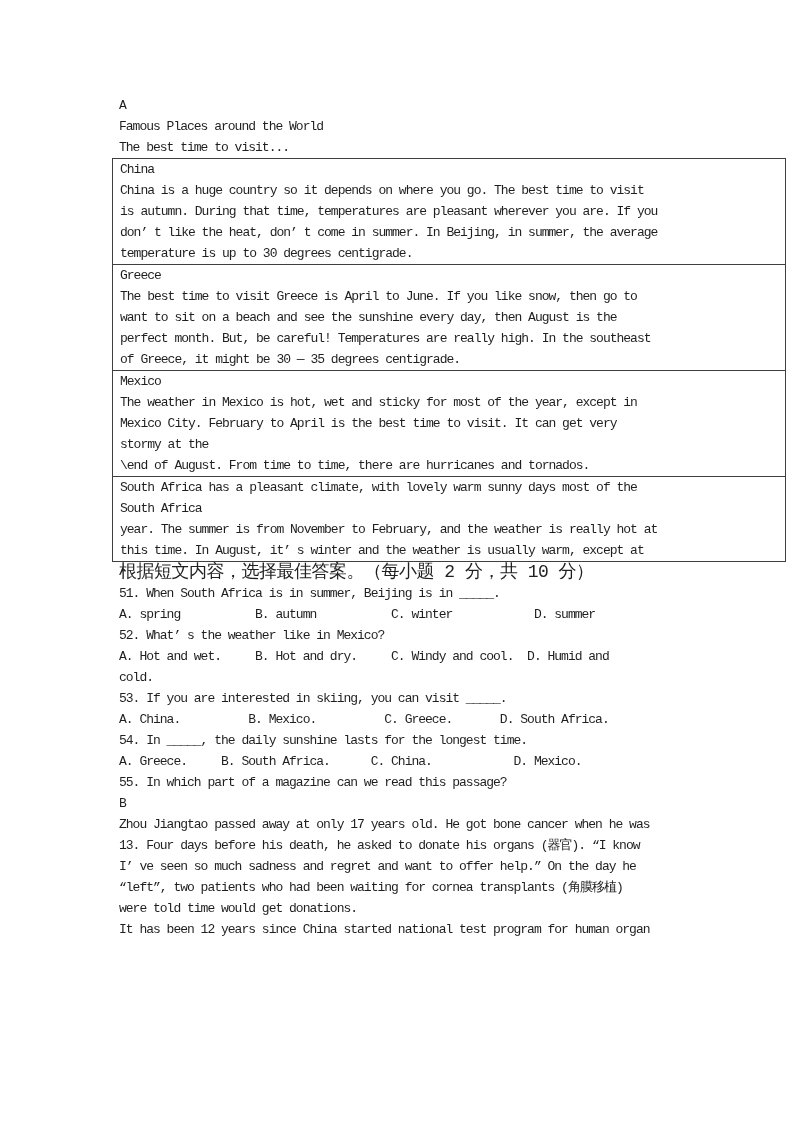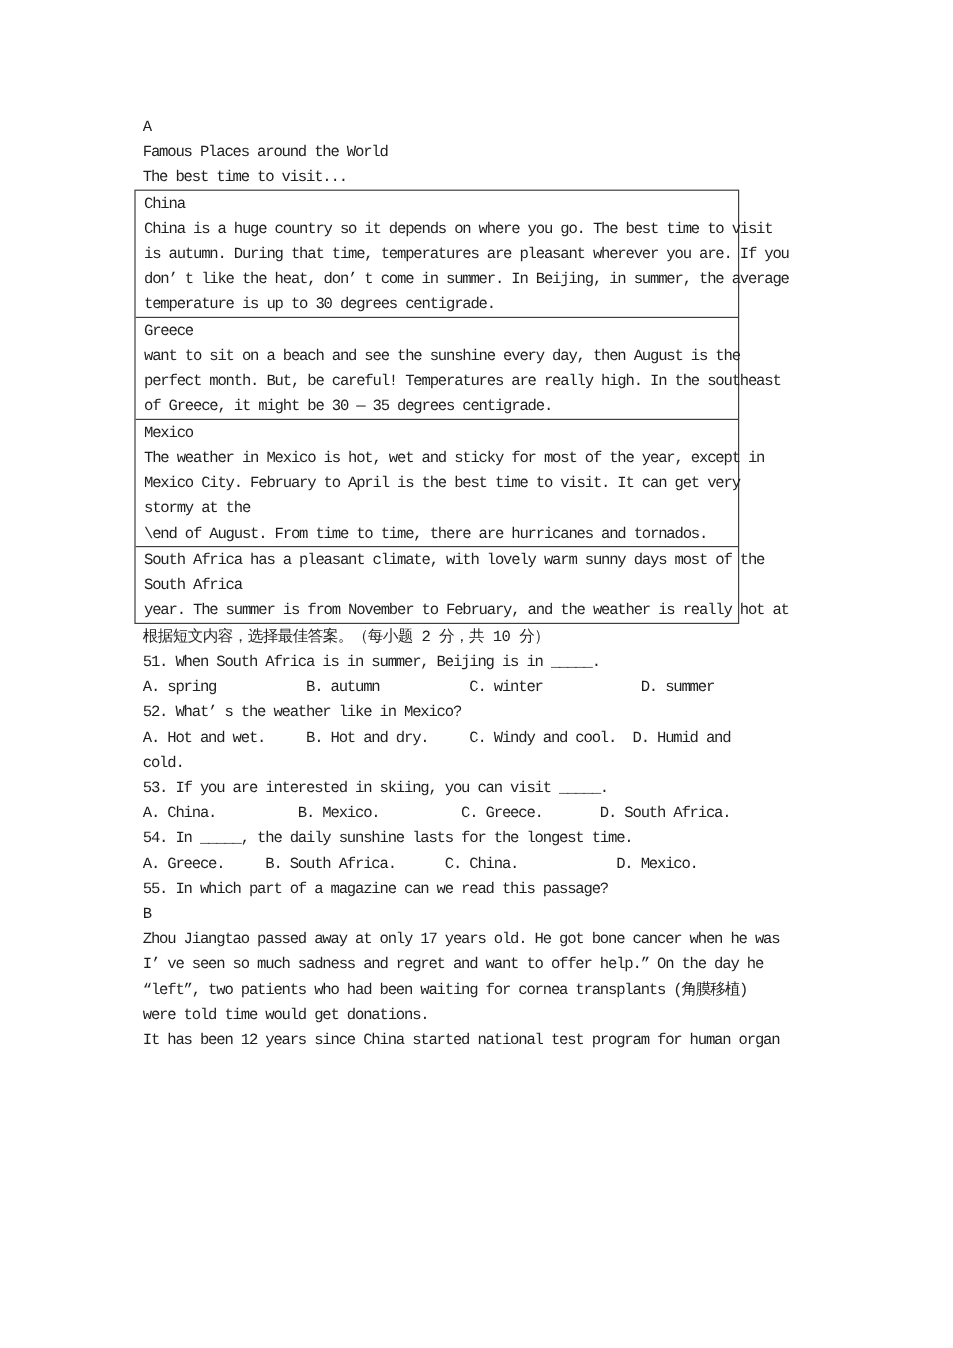--- a/index.html
+++ b/index.html
@@ -22,28 +22,28 @@
   }
   .line {
     height: 21px;
     line-height: 21px;
     padding-left: 7px;
     white-space: pre;
     overflow: visible;
   }
   .countries-table {
     border: 1px solid #3f3f3f;
-    width: 504px;
+    width: 674px;
     box-sizing: border-box;
   }
   .country-row + .country-row {
     border-top: 1px solid #3f3f3f;
   }
   .zh-line {
-    font-size: 13px;
+    font-size: 18px;
     letter-spacing: -0.5px;
   }
 </style>
 </head>
 <body>
 
 <div class="page">
   <div class="content">
 
     <div class="line">A</div>
@@ -55,37 +55,39 @@
       <div class="country-row">
         <div class="line">China</div>
         <div class="line">China is a huge country so it depends on where you go. The best time to visit</div>
         <div class="line">is autumn. During that time, temperatures are pleasant wherever you are. If you</div>
         <div class="line">don’ t like the heat, don’ t come in summer. In Beijing, in summer, the average</div>
         <div class="line">temperature is up to 30 degrees centigrade.</div>
       </div>
 
       <div class="country-row">
         <div class="line">Greece</div>
+        <div class="line">The best time to visit Greece is April to June. If you like snow, then go to</div>
         <div class="line">want to sit on a beach and see the sunshine every day, then August is the</div>
         <div class="line">perfect month. But, be careful! Temperatures are really high. In the southeast</div>
         <div class="line">of Greece, it might be 30 — 35 degrees centigrade.</div>
       </div>
 
       <div class="country-row">
         <div class="line">Mexico</div>
         <div class="line">The weather in Mexico is hot, wet and sticky for most of the year, except in</div>
         <div class="line">Mexico City. February to April is the best time to visit. It can get very</div>
         <div class="line">stormy at the</div>
         <div class="line">\end of August. From time to time, there are hurricanes and tornados.</div>
       </div>
 
       <div class="country-row">
         <div class="line">South Africa has a pleasant climate, with lovely warm sunny days most of the</div>
         <div class="line">South Africa</div>
         <div class="line">year. The summer is from November to February, and the weather is really hot at</div>
+        <div class="line">this time. In August, it’ s winter and the weather is usually warm, except at</div>
       </div>
 
     </div>
 
     <div class="line zh-line">根据短文内容，选择最佳答案。（每小题 2 分，共 10 分）</div>
 
     <div class="line">51. When South Africa is in summer, Beijing is in _____.</div>
     <div class="line">A. spring           B. autumn           C. winter            D. summer</div>
 
     <div class="line">52. What’ s the weather like in Mexico?</div>
@@ -95,19 +97,20 @@
     <div class="line">53. If you are interested in skiing, you can visit _____.</div>
     <div class="line">A. China.          B. Mexico.          C. Greece.       D. South Africa.</div>
 
     <div class="line">54. In _____, the daily sunshine lasts for the longest time.</div>
     <div class="line">A. Greece.     B. South Africa.      C. China.            D. Mexico.</div>
 
     <div class="line">55. In which part of a magazine can we read this passage?</div>
 
     <div class="line">B</div>
     <div class="line">Zhou Jiangtao passed away at only 17 years old. He got bone cancer when he was</div>
+    <div class="line">13. Four days before his death, he asked to donate his organs (器官). “I know</div>
     <div class="line">I’ ve seen so much sadness and regret and want to offer help.” On the day he</div>
     <div class="line">“left”, two patients who had been waiting for cornea transplants (角膜移植)</div>
     <div class="line">were told time would get donations.</div>
     <div class="line">It has been 12 years since China started national test program for human organ</div>
 
   </div>
 </div>
 
 </body></html>

